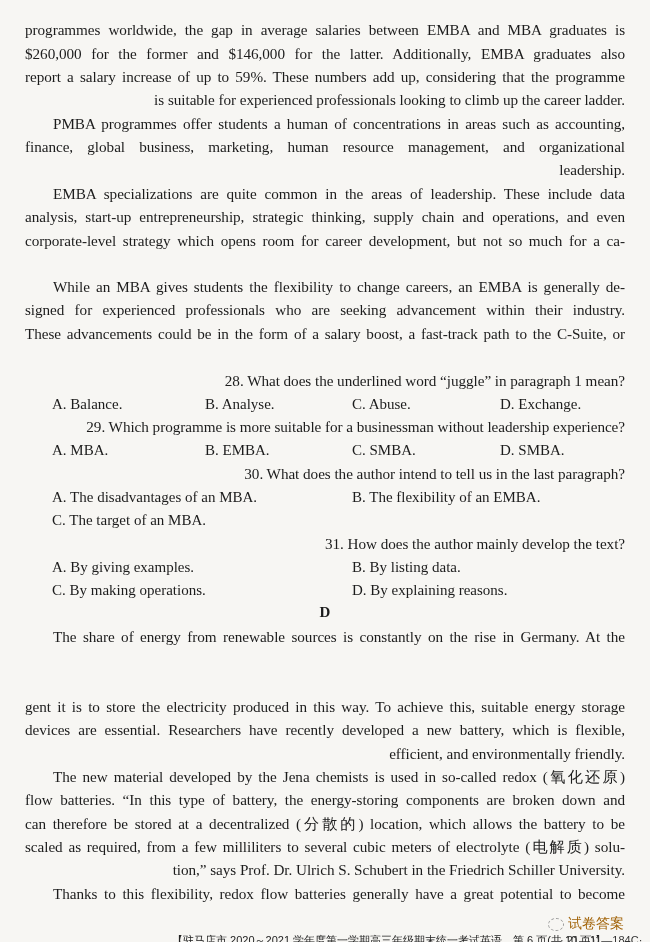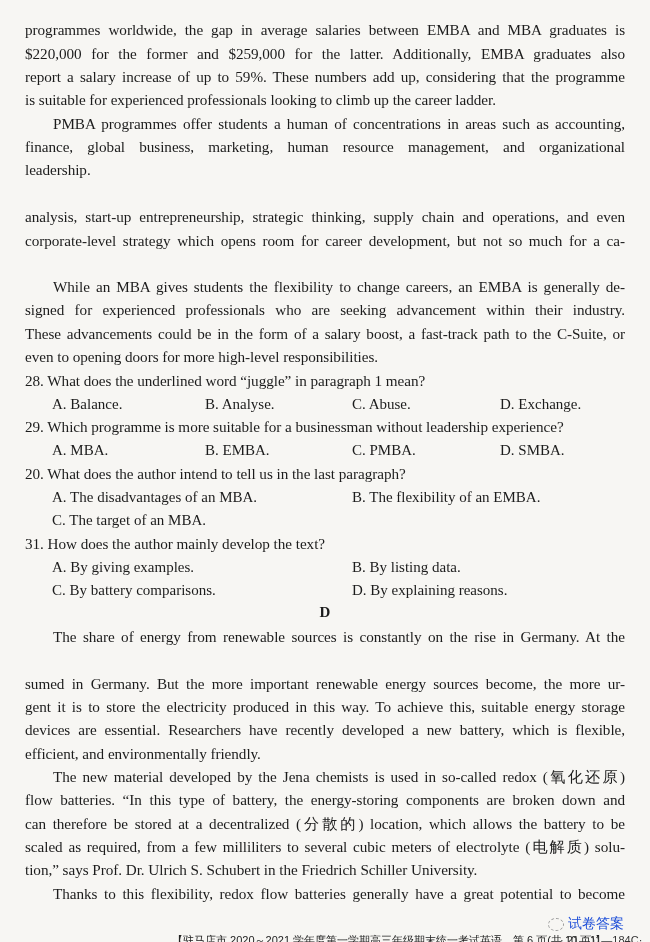--- a/index.html
+++ b/index.html
@@ -8,79 +8,79 @@
     background: #f7f6f3;
     font-family: "Liberation Serif", "DejaVu Serif", serif;
     color: #1c1c1c;
     position: relative;
   }
   .page { position: absolute; left: 0; top: 12px; width: 650px; height: 942px; }
   .line {
     position: absolute; left: 25px; width: 600px;
     font-size: 15.2px; line-height: 20px; white-space: nowrap;
     letter-spacing: -0.05px;
+    text-align: right;
   }
   .justify { text-align: justify; text-align-last: justify; }
   .indent { left: 53px; width: 572px; }
   .opt { position: absolute; font-size: 15px; line-height: 20px; white-space: nowrap; }
   .section-letter { position: absolute; left: 0; width: 650px; text-align: center; font-weight: bold; font-size: 15px; }
   .footer { position: absolute; top: 921px; left: 172px; font-size: 11px; white-space: nowrap; color: #222; font-family: Liberation Sans, sans-serif; }
   .footer-code { position: absolute; top: 922px; left: 560px; font-size: 11px; color: #333; font-family: "Liberation Sans", sans-serif; }
-  .watermark { position: absolute; top: 903px; left: 548px; font-size: 14px; color: #1d4ed8; font-family: "DejaVu Sans", sans-serif; white-space: nowrap; }
+  .watermark { position: absolute; top: 903px; left: 548px; font-size: 14px; color: #a16207; font-family: "DejaVu Sans", sans-serif; white-space: nowrap; }
   .wm-icon { display: inline-block; width: 14px; height: 11px; border: 1px dashed #9a9a9a; border-radius: 50%; vertical-align: middle; margin-right: 4px; }
 </style>
 </head>
 <body>
 
 <div class="page">
 
   <div class="line justify" style="top:8px">programmes worldwide, the gap in average salaries between EMBA and MBA graduates is</div>
-  <div class="line justify" style="top:32px">$220,000 for the former and $259,000 for the latter. Additionally, EMBA graduates also</div>
+  <div class="line justify" style="top:32px">$260,000 for the former and $146,000 for the latter. Additionally, EMBA graduates also</div>
   <div class="line justify" style="top:55px">report a salary increase of up to 59%. These numbers add up, considering that the programme</div>
   <div class="line" style="top:78px">is suitable for experienced professionals looking to climb up the career ladder.</div>
 
   <div class="line indent justify" style="top:102px">PMBA programmes offer students a human of concentrations in areas such as accounting,</div>
   <div class="line justify" style="top:125px">finance, global business, marketing, human resource management, and organizational</div>
   <div class="line" style="top:148px">leadership.</div>
 
+  <div class="line indent justify" style="top:172px">EMBA specializations are quite common in the areas of leadership. These include data</div>
   <div class="line justify" style="top:195px">analysis, start-up entrepreneurship, strategic thinking, supply chain and operations, and even</div>
   <div class="line justify" style="top:219px">corporate-level strategy which opens room for career development, but not so much for a ca-</div>
 
   <div class="line indent justify" style="top:265px">While an MBA gives students the flexibility to change careers, an EMBA is generally de-</div>
   <div class="line justify" style="top:288px">signed for experienced professionals who are seeking advancement within their industry.</div>
   <div class="line justify" style="top:312px">These advancements could be in the form of a salary boost, a fast-track path to the C-Suite, or</div>
-  <div class="line" style="top:335px">even to opening doors for more high-level responsibilities.</div>
 
   <div class="line" style="top:359px">28. What does the underlined word “juggle” in paragraph 1 mean?</div>
   <div class="opt" style="top:382px;left:52px">A. Balance.</div>
   <div class="opt" style="top:382px;left:205px">B. Analyse.</div>
   <div class="opt" style="top:382px;left:352px">C. Abuse.</div>
   <div class="opt" style="top:382px;left:500px">D. Exchange.</div>
 
   <div class="line" style="top:405px">29. Which programme is more suitable for a businessman without leadership experience?</div>
   <div class="opt" style="top:428px;left:52px">A. MBA.</div>
   <div class="opt" style="top:428px;left:205px">B. EMBA.</div>
-  <div class="opt" style="top:428px;left:352px">C. PMBA.</div>
+  <div class="opt" style="top:428px;left:352px">C. SMBA.</div>
   <div class="opt" style="top:428px;left:500px">D. SMBA.</div>
 
-  <div class="line" style="top:452px">20. What does the author intend to tell us in the last paragraph?</div>
+  <div class="line" style="top:452px">30. What does the author intend to tell us in the last paragraph?</div>
   <div class="opt" style="top:475px;left:52px">A. The disadvantages of an MBA.</div>
   <div class="opt" style="top:475px;left:352px">B. The flexibility of an EMBA.</div>
   <div class="opt" style="top:498px;left:52px">C. The target of an MBA.</div>
 
   <div class="line" style="top:522px">31. How does the author mainly develop the text?</div>
   <div class="opt" style="top:545px;left:52px">A. By giving examples.</div>
   <div class="opt" style="top:545px;left:352px">B. By listing data.</div>
-  <div class="opt" style="top:568px;left:52px">C. By battery comparisons.</div>
+  <div class="opt" style="top:568px;left:52px">C. By making operations.</div>
   <div class="opt" style="top:568px;left:352px">D. By explaining reasons.</div>
 
   <div class="section-letter" style="top:592px">D</div>
 
   <div class="line indent justify" style="top:615px">The share of energy from renewable sources is constantly on the rise in Germany. At the</div>
-  <div class="line justify" style="top:662px">sumed in Germany. But the more important renewable energy sources become, the more ur-</div>
   <div class="line justify" style="top:708px">devices are essential. Researchers have recently developed a new battery, which is flexible,</div>
   <div class="line justify" style="top:685px">gent it is to store the electricity produced in this way. To achieve this, suitable energy storage</div>
   <div class="line" style="top:732px">efficient, and environmentally friendly.</div>
 
   <div class="line indent justify" style="top:755px">The new material developed by the Jena chemists is used in so-called redox (氧化还原)</div>
   <div class="line justify" style="top:778px">flow batteries. “In this type of battery, the energy-storing components are broken down and</div>
   <div class="line justify" style="top:802px">can therefore be stored at a decentralized (分散的) location, which allows the battery to be</div>
   <div class="line justify" style="top:825px">scaled as required, from a few milliliters to several cubic meters of electrolyte (电解质) solu-</div>
   <div class="line" style="top:848px">tion,” says Prof. Dr. Ulrich S. Schubert in the Friedrich Schiller University.</div>
 

